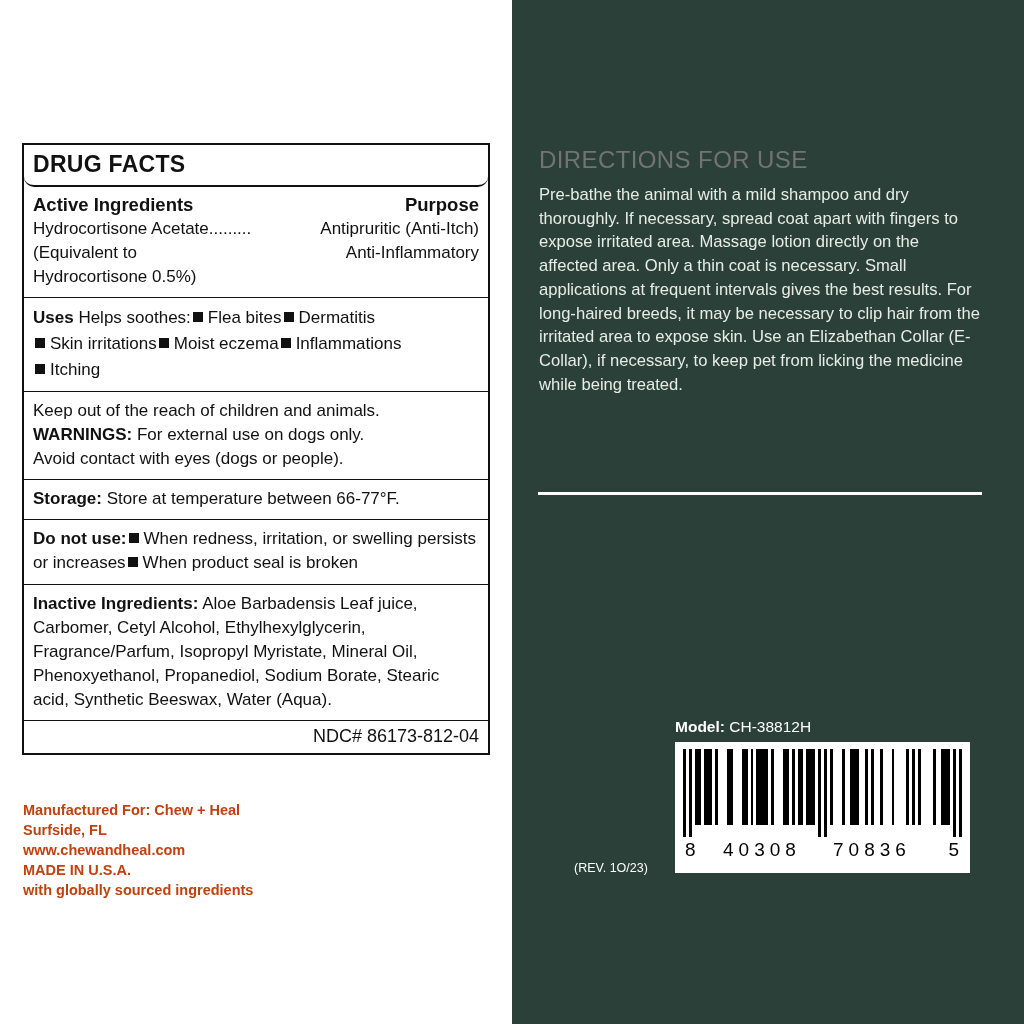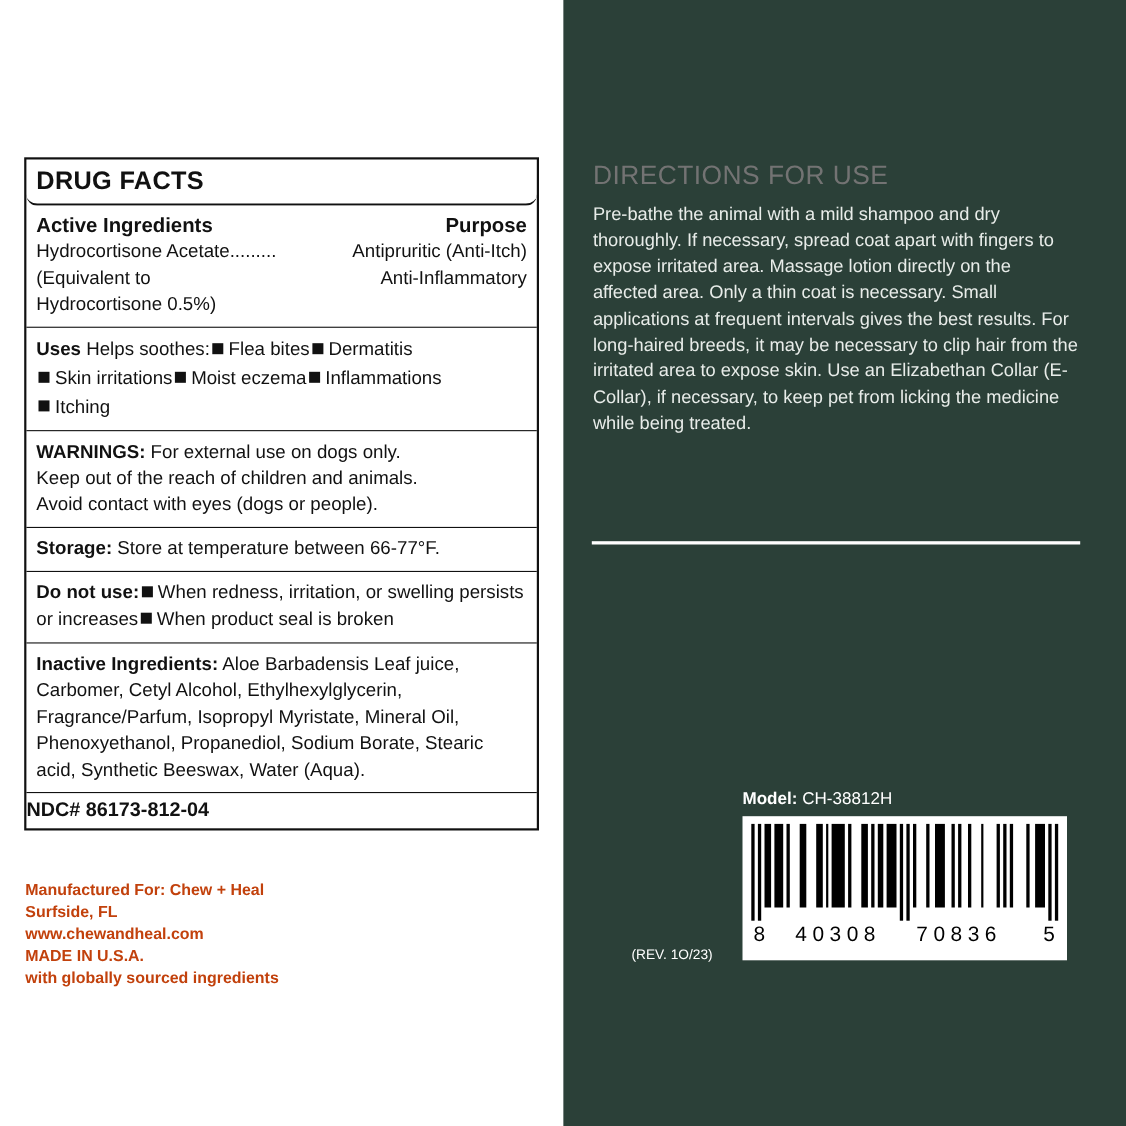--- a/index.html
+++ b/index.html
@@ -69,23 +69,23 @@
   .bold { font-weight: bold; }
   .sq {
     display: inline-block;
     width: 10px; height: 10px;
     background: #111111;
     margin: 0 5px 0 2px;
     vertical-align: 1px;
   }
   .uses-line { font-size: 17px; line-height: 1.52; }
   .ndc {
-    text-align: left;
+    text-align: right;
     font-size: 18px;
-    font-weight: bold;
+    font-weight: normal;
     padding: 5px 9px 6px 0;
   }
   .mfg {
     position: absolute;
     left: 23px; top: 800px;
     font-size: 14.5px;
     line-height: 1.38;
     color: #c2410c;
     font-weight: bold;
   }
@@ -194,25 +194,25 @@
       </div>
       <div class="uses-line">
         <span class="sq"></span><span>Skin irritations</span><span class="sq"></span><span>Moist eczema</span><span class="sq"></span><span>Inflammations</span>
       </div>
       <div class="uses-line">
         <span class="sq"></span><span>Itching</span>
       </div>
     </div>
 
     <div class="df-section">
+      <div class="df-line">Keep out of the reach of children and animals.</div>
       <div class="df-line">
         <span class="bold">WARNINGS:</span>
         <span>For external use on dogs only.</span>
       </div>
-      <div class="df-line">Keep out of the reach of children and animals.</div>
       <div class="df-line">Avoid contact with eyes (dogs or people).</div>
     </div>
 
     <div class="df-section">
       <div class="df-line">
         <span class="bold">Storage:</span>
         <span>Store at temperature between 66-77°F.</span>
       </div>
     </div>
 

